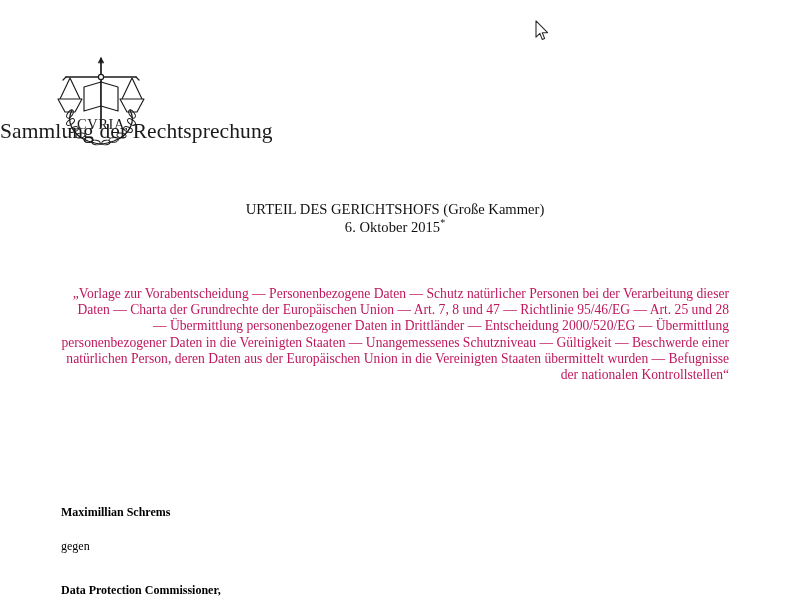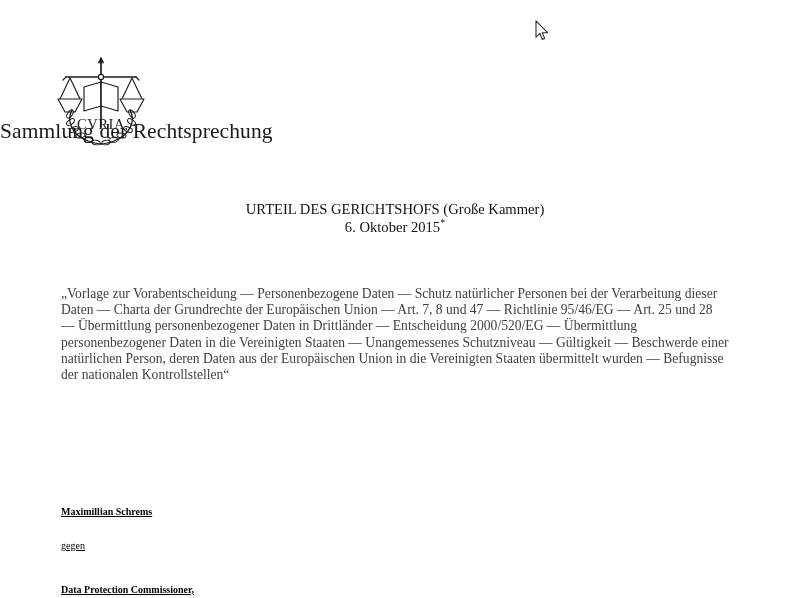--- a/index.html
+++ b/index.html
@@ -83,24 +83,24 @@
     vertical-align: super;
     line-height: 0;
   }
 
   
   .keywords {
     position: absolute;
     left: 61px;
     top: 286px;
     width: 668px;
-    text-align: left;
+    text-align: right;
     font-size: 13.6px;
     line-height: 16.2px;
-    color: #404040;
+    color: #be185d;
   }
 
   
   .case-number {
     position: absolute;
     left: 61px;
     top: 421px;
     width: 670px;
     font-size: 13.6px;
     line-height: 16.4px;
@@ -115,24 +115,23 @@
     font-size: 13.6px;
     line-height: 17px;
     color: #111111;
     text-align: left;
   }
 
   .party {
     position: absolute;
     left: 61px;
     width: 670px;
-    font-size: 10px;
+    font-size: 12px;
     line-height: 16.4px;
     color: #000000;
-    text-decoration: underline;
   }
   .party-applicant { top: 504px; font-weight: bold; }
   .party-versus    { top: 538px; font-weight: 400; }
   .party-defendant { top: 582px; font-weight: bold; }
 
   
   .mouse-cursor {
     position: absolute;
     left: 535px;
     top: 20px;

